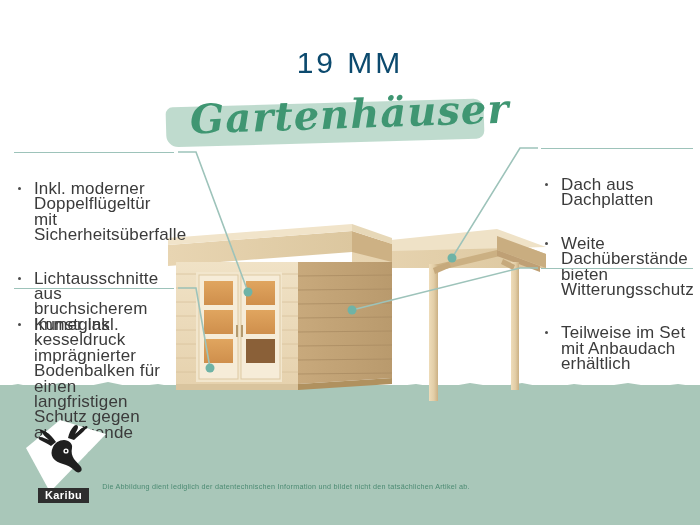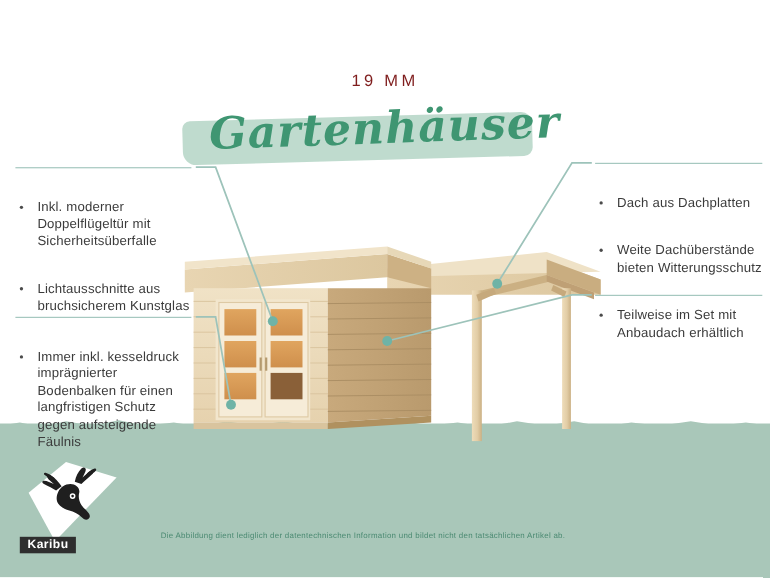--- a/index.html
+++ b/index.html
@@ -24,22 +24,22 @@
   .ground-edge{
     position:absolute;left:0;top:-7px;width:700px;height:14px;
   }
 
   
   .headline{
     position:absolute;top:48px;left:0;width:700px;
     text-align:center;
   }
   .mm{
-    font-size:15px;letter-spacing:3px;color:#7f1d1d;
-    font-weight:400;line-height:1;margin-top:18px;
+    font-size:30px;letter-spacing:3px;color:#0c4a6e;
+    font-weight:400;line-height:1;
   }
   .script-wrap{
     position:relative;display:inline-block;margin-top:12px;
   }
   .brush{
     position:absolute;left:-14px;top:13px;width:318px;height:40px;
     background:#a9cfbd;opacity:.75;
     border-radius:7px 10px 8px 12px;
     transform:rotate(-1.6deg);
   }
@@ -58,21 +58,21 @@
   .callout{position:absolute;}
   .callout .rule{
     height:0;border-top:1.6px solid #9dc3ba;
     margin-bottom:9px;
   }
   ul.bullets{list-style:none;margin:0;padding:0;}
   ul.bullets li{
     position:relative;
     padding-left:20px;
     margin-bottom:4px;
-    font-size:12px;
+    font-size:17px;
     line-height:15.4px;
     color:#3b3b3b;
     letter-spacing:.15px;
     margin-top:28px;
   }
   ul.bullets li:before{
     content:"";position:absolute;left:4px;top:6px;
     width:3px;height:3px;border-radius:50%;
     background:#4b4b4b;
   }
@@ -86,35 +86,34 @@
   .leaders{position:absolute;left:0;top:0;width:700px;height:525px;pointer-events:none;}
 
   
   .product{position:absolute;left:0;top:0;width:700px;height:525px;}
 
   
   .logo{
     position:absolute;left:20px;bottom:22px;width:90px;height:85px;
   }
   .logo-label{
-    position:absolute;left:18px;bottom:22px;
+    position:absolute;left:38px;bottom:22px;
     background:#2e2e2e;color:#ffffff;
     font-size:11px;font-weight:700;letter-spacing:.4px;
     padding:1px 7px 2px 7px;
     font-family:"Liberation Sans", sans-serif;
   }
 
   
   .disclaimer{
     position:absolute;left:0;bottom:34px;width:572px;
     text-align:center;
     font-size:7.2px;
     letter-spacing:.25px;
     color:#4b8a72;
-    margin-left:44px;
   }
 </style>
 </head>
 <body>
 
 <div class="poster">
 
   <div class="ground">
     <svg class="ground-edge" viewBox="0 0 700 14" preserveAspectRatio="none">
       <path d="M0 9 L18 6 L38 10 L60 5 L84 9 L108 4 L132 9 L158 6 L182 10 L206 5 L232 9 L258 5 L284 10 L310 6 L338 9 L364 4 L390 9 L416 6 L442 10 L470 5 L496 9 L522 5 L548 10 L574 6 L600 9 L628 5 L654 9 L678 6 L700 9 L700 14 L0 14 Z" fill="#a9c7b9"></path>

